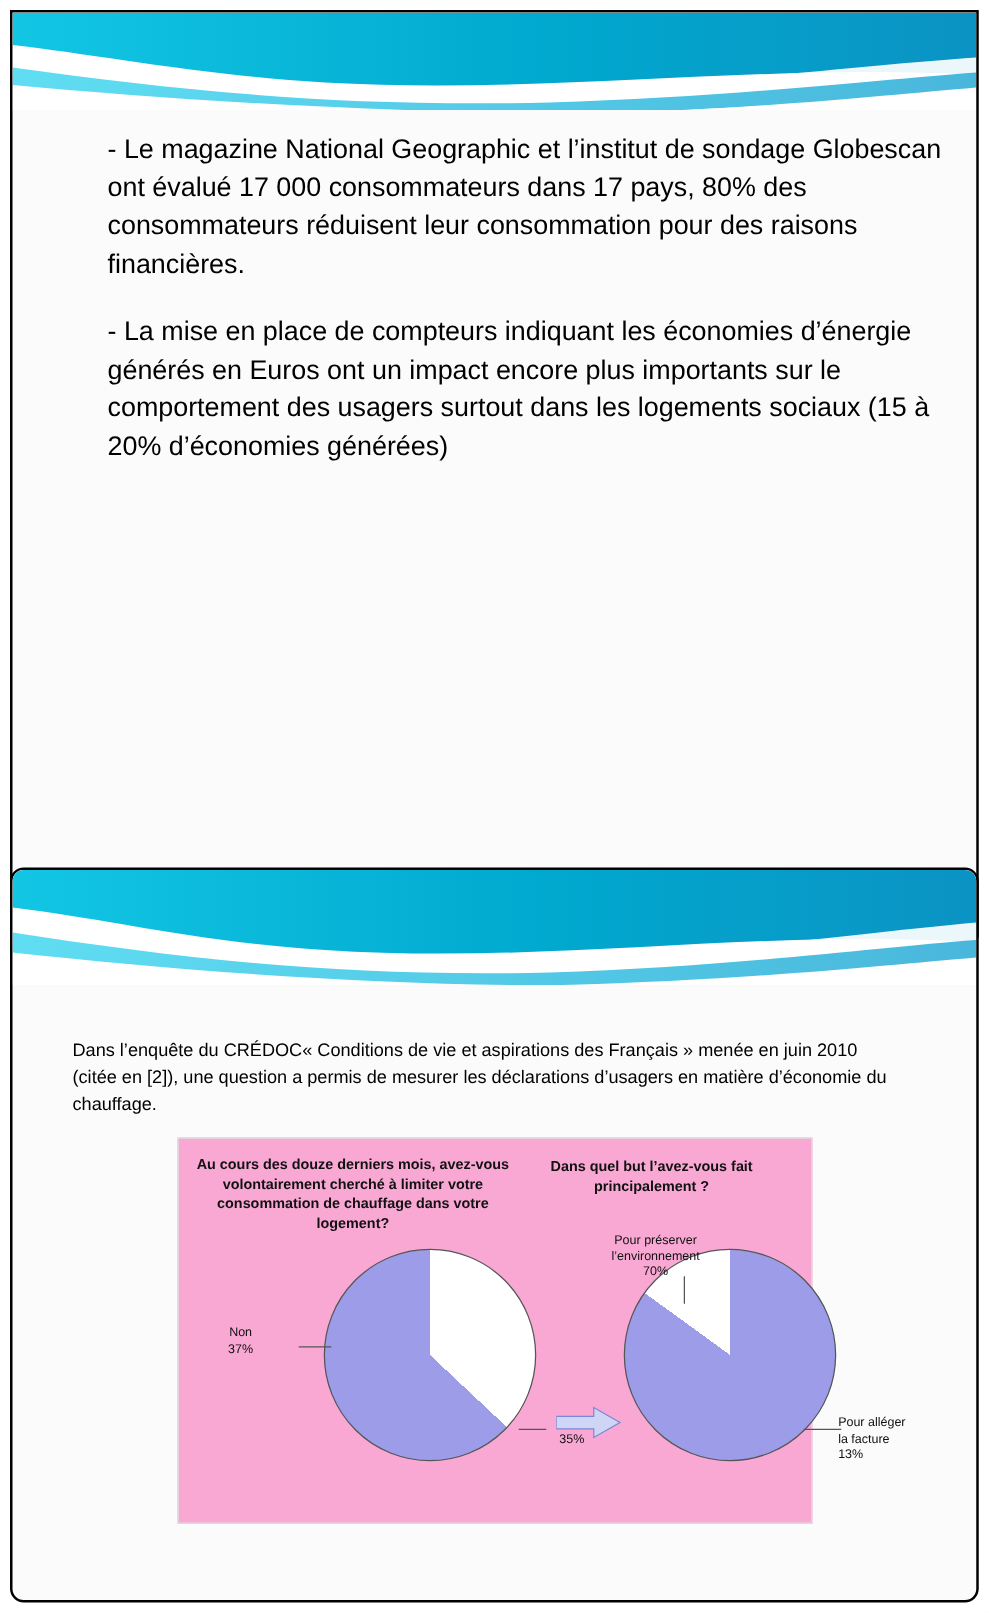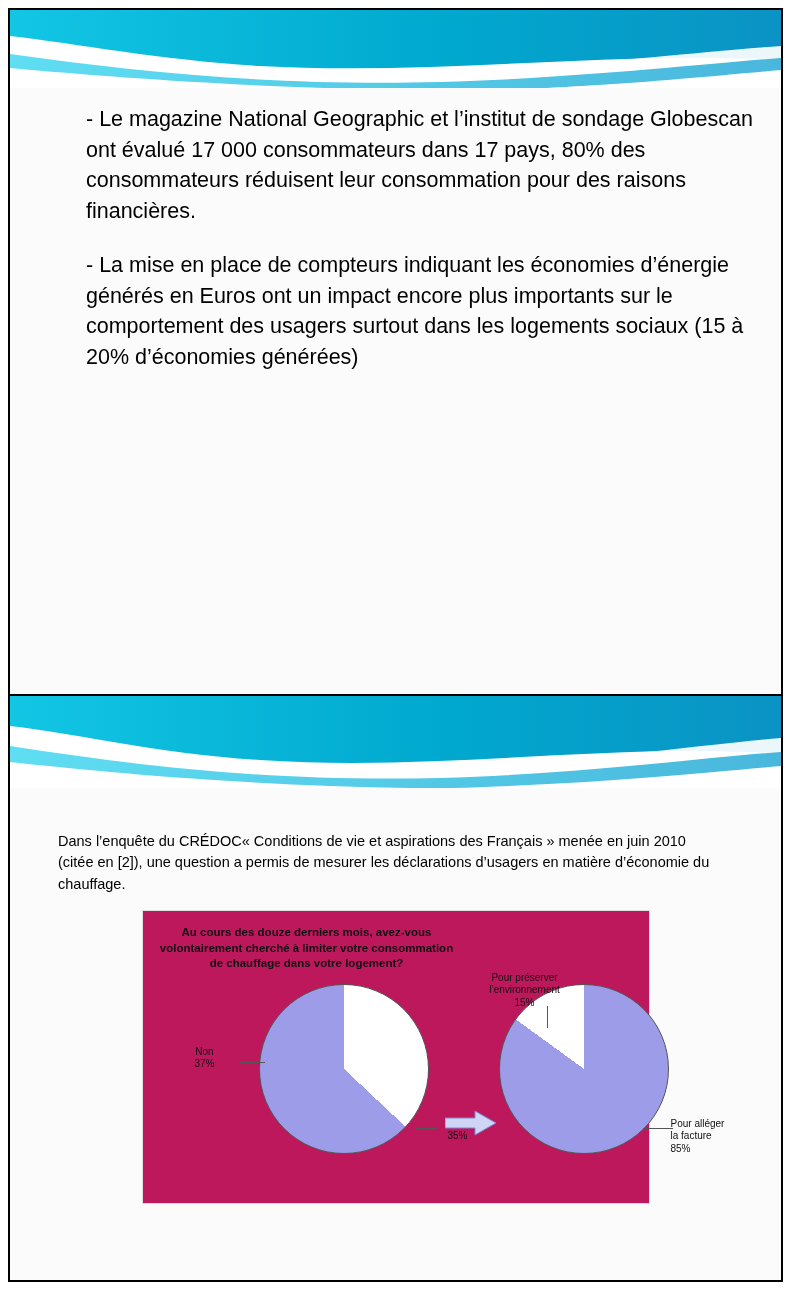--- a/index.html
+++ b/index.html
@@ -19,21 +19,21 @@
     position: absolute;
     left: 8px;
     width: 775px;
     border: 2px solid #000000;
     background: #fbfbfb;
     box-sizing: border-box;
     overflow: hidden;
   }
 
   #slide-1 { top: 8px; height: 742px; }
-  #slide-2 { top: 694px; height: 588px; }
+  #slide-2 { top: 694px; height: 588px; border-radius: 11px; }
 
   .banner {
     position: relative;
     width: 100%;
     height: 0;
     overflow: hidden;
   }
   #slide-1 .banner { height: 78px; }
   #slide-2 .banner { height: 92px; }
 
@@ -57,21 +57,21 @@
   .intro-text {
     padding: 28px 60px 0 48px;
     font-size: 14.5px;
     line-height: 1.5;
     color: #000000;
   }
 
   .chart-wrap {
     margin: 2px auto 0 auto;
     width: 508px;
-    background: #be185d;
+    background: #f9a8d4;
     border: 1px solid #dedede;
     padding: 14px 0 10px 0;
     box-sizing: border-box;
     position: relative;
   }
 
   .chart-titles {
     display: flex;
     justify-content: space-between;
     padding: 0 14px;
@@ -113,21 +113,21 @@
     background: conic-gradient(from 306deg, #ffffff 0deg 54deg, #9c9ce8 54deg 360deg);
   }
 
   .pie-label {
     position: absolute;
     font-size: 10px;
     line-height: 1.25;
     color: #111;
     text-align: center;
   }
-  .lbl-non { left: 32px; top: 68px; width: 60px; }
+  .lbl-non { left: 20px; top: 68px; width: 60px; }
   .lbl-oui { left: 290px; top: 140px; width: 50px; }
   .lbl-env { left: 330px; top: -6px; width: 104px; }
   .lbl-fac { left: 528px; top: 140px; width: 76px; text-align: left; }
 
   .leader {
     position: absolute;
     background: #555;
   }
   .leader-non { left: 96px; top: 84px; width: 26px; height: 1px; }
   .leader-oui { left: 272px; top: 150px; width: 22px; height: 1px; }
@@ -205,42 +205,43 @@
       <path d="M0,70 C140,86 280,96 440,92 C590,88 700,76 771,70 L771,92 L0,92 Z" fill="#ffffff"></path>
     </svg>
   </div>
 
   <p class="intro-text">Dans l’enquête du CRÉDOC« Conditions de vie et aspirations des Français » menée en juin 2010 (citée en [2]), une question a permis de mesurer les déclarations d’usagers en matière d’économie du chauffage.</p>
 
   <div class="chart-wrap">
 
     <div class="chart-titles">
       <div class="chart-title left">Au cours des douze derniers mois, avez-vous volontairement cherché à limiter votre consommation de chauffage dans votre logement?</div>
+      <div class="chart-title right">Dans quel but l’avez-vous fait principalement ?</div>
     </div>
 
     <div class="pies">
 
       <div class="pie pie-left"></div>
       <div class="pie pie-right"></div>
 
       <div class="leader leader-non"></div>
       <div class="leader leader-oui"></div>
       <div class="leader leader-env"></div>
       <div class="leader leader-fac"></div>
 
       <div class="pie-label lbl-non" style="white-space:pre-line">Non
 37%</div>
       <div class="pie-label lbl-oui" style="white-space:pre-line">Oui
 35%</div>
       <div class="pie-label lbl-env" style="white-space:pre-line">Pour préserver
 l’environnement
-15%</div>
+70%</div>
       <div class="pie-label lbl-fac" style="white-space:pre-line">Pour  alléger
 la facture
-85%</div>
+13%</div>
 
       <svg class="arrow" viewBox="0 0 52 26" aria-hidden="true">
         <polygon points="0,8 30,8 30,1 51,13 30,25 30,18 0,18" fill="#cfd5f5" stroke="#7b88d6" stroke-width="1"></polygon>
       </svg>
 
     </div>
 
 
   </div>
 

